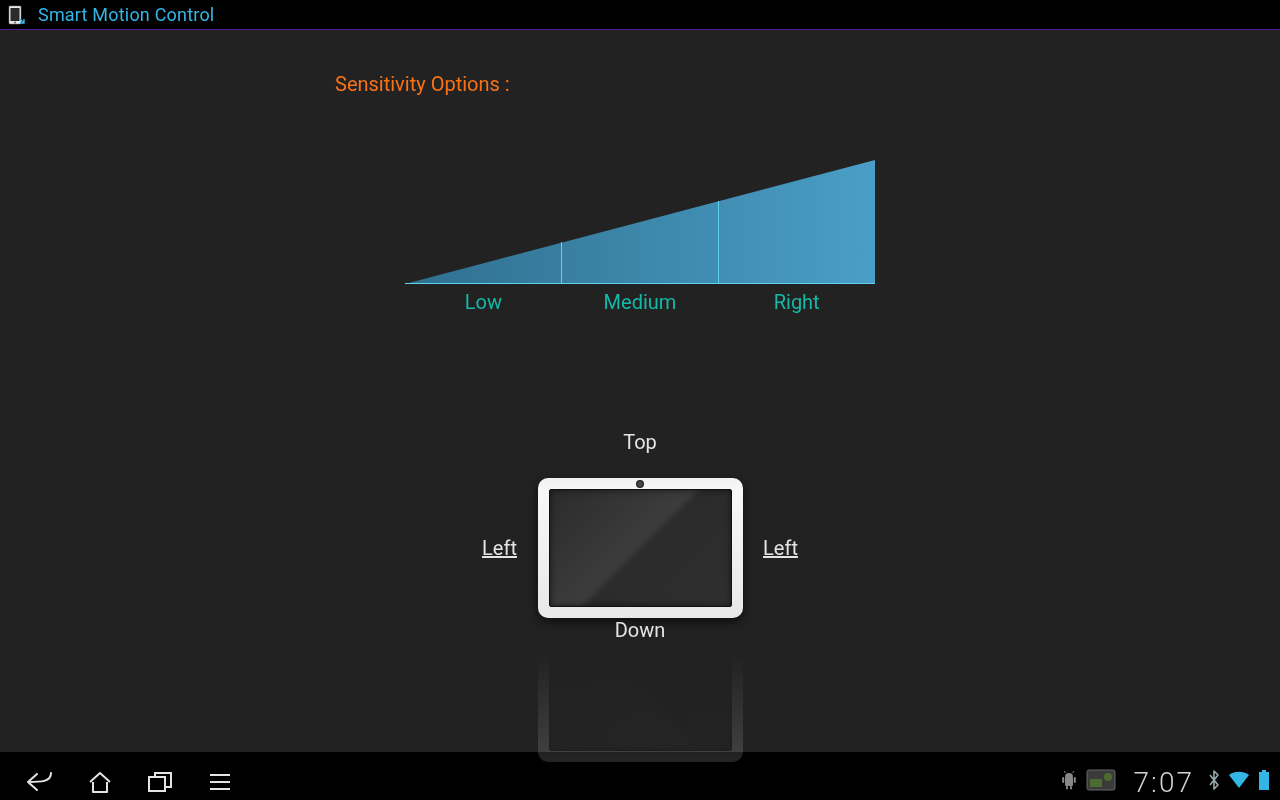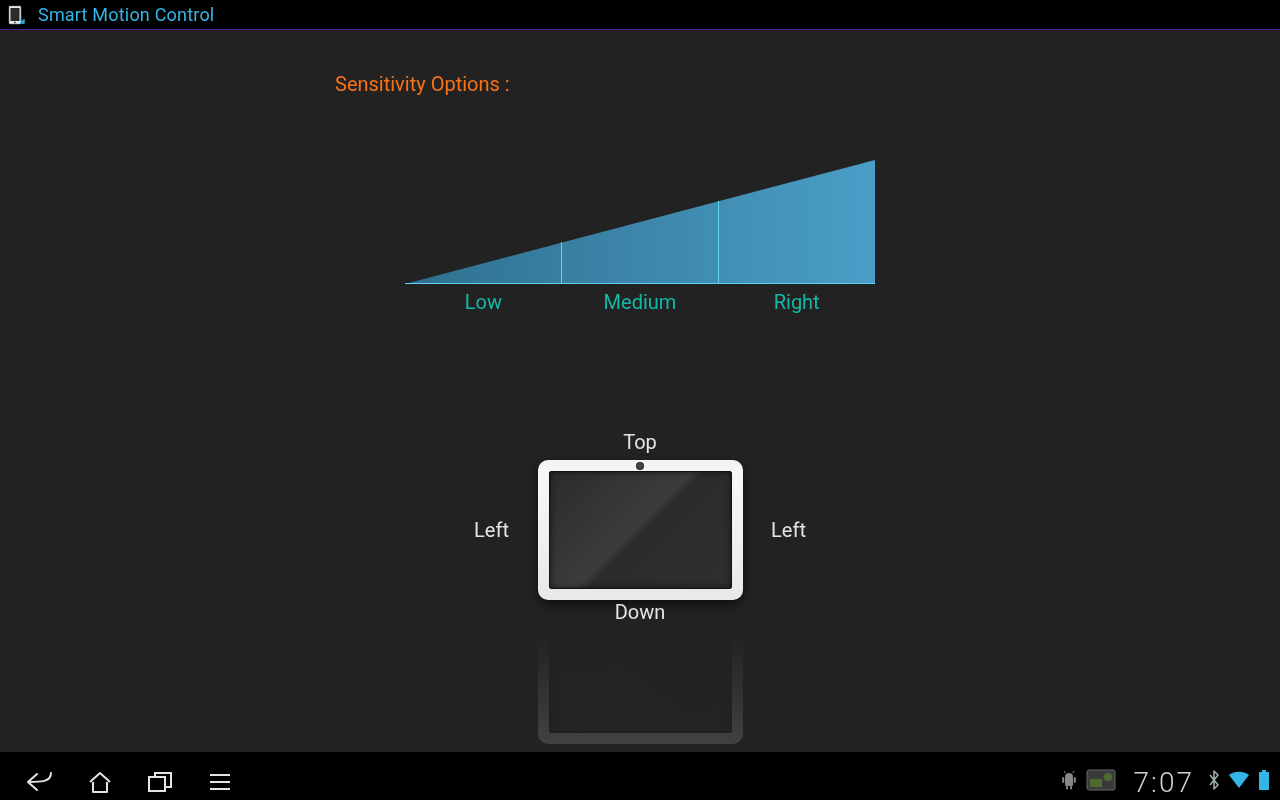--- a/index.html
+++ b/index.html
@@ -48,23 +48,23 @@
     color:#14b8a6;
   }
   .wedge-labels span { flex:1; text-align:center; cursor:pointer; }
   
   .dir-wrap {
     position:absolute; top:400px; left:0; width:100%;
     text-align:center;
     font-size:20px;
     color:#e4e4e4;
   }
-  .dir-top { margin-bottom:6px; }
+  .dir-top { margin-bottom:24px; }
   .dir-row {
-    display:flex; align-items:center; justify-content:center; gap:22px;
+    display:flex; align-items:center; justify-content:center; gap:14px;text-decoration:underline;
   }
   .tablet {
     width:205px; height:140px;
     background:linear-gradient(180deg,#f2f2f2 0%,#f7f7f7 10%,#e8e8e8 100%);
     border-radius:10px;
     box-shadow:0 4px 10px rgba(0,0,0,0.6);
     position:relative;
     padding:11px;
   }
   .tablet .screen {

